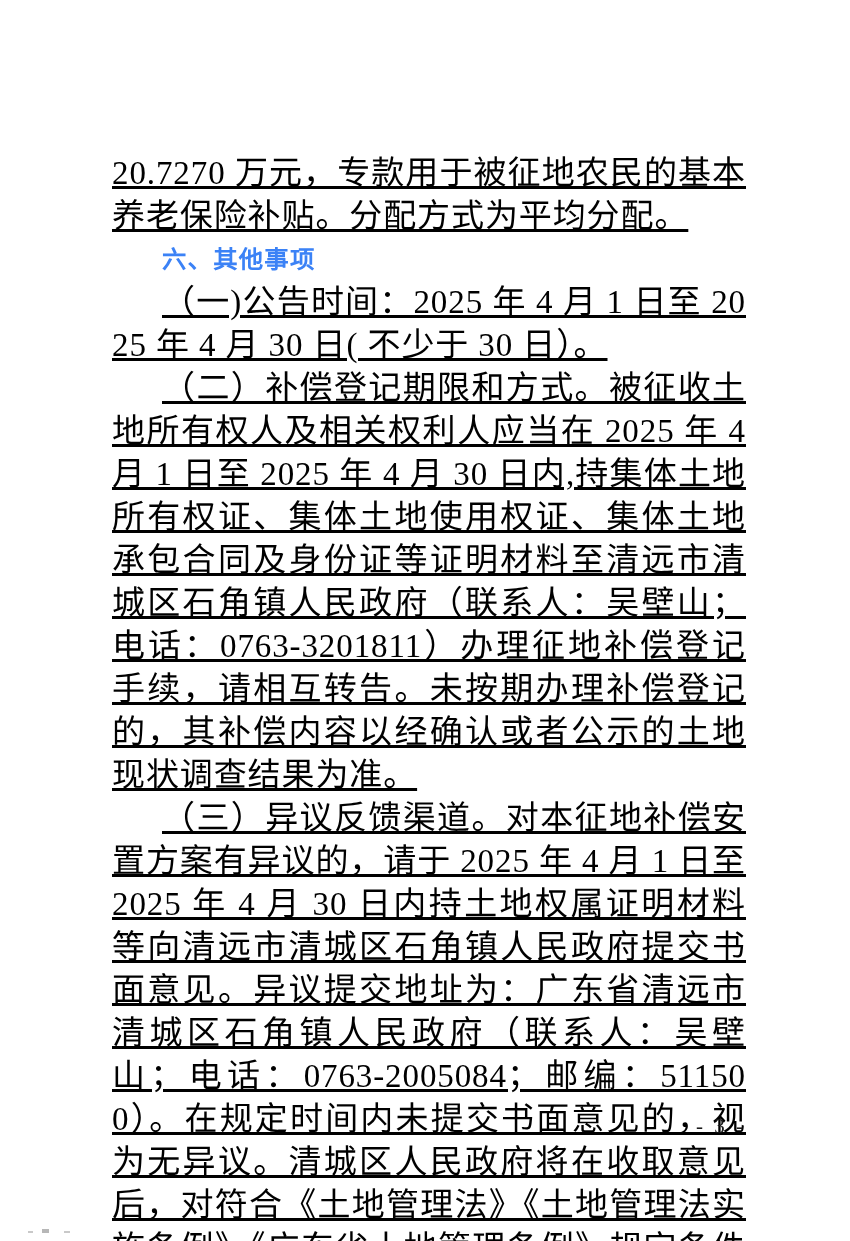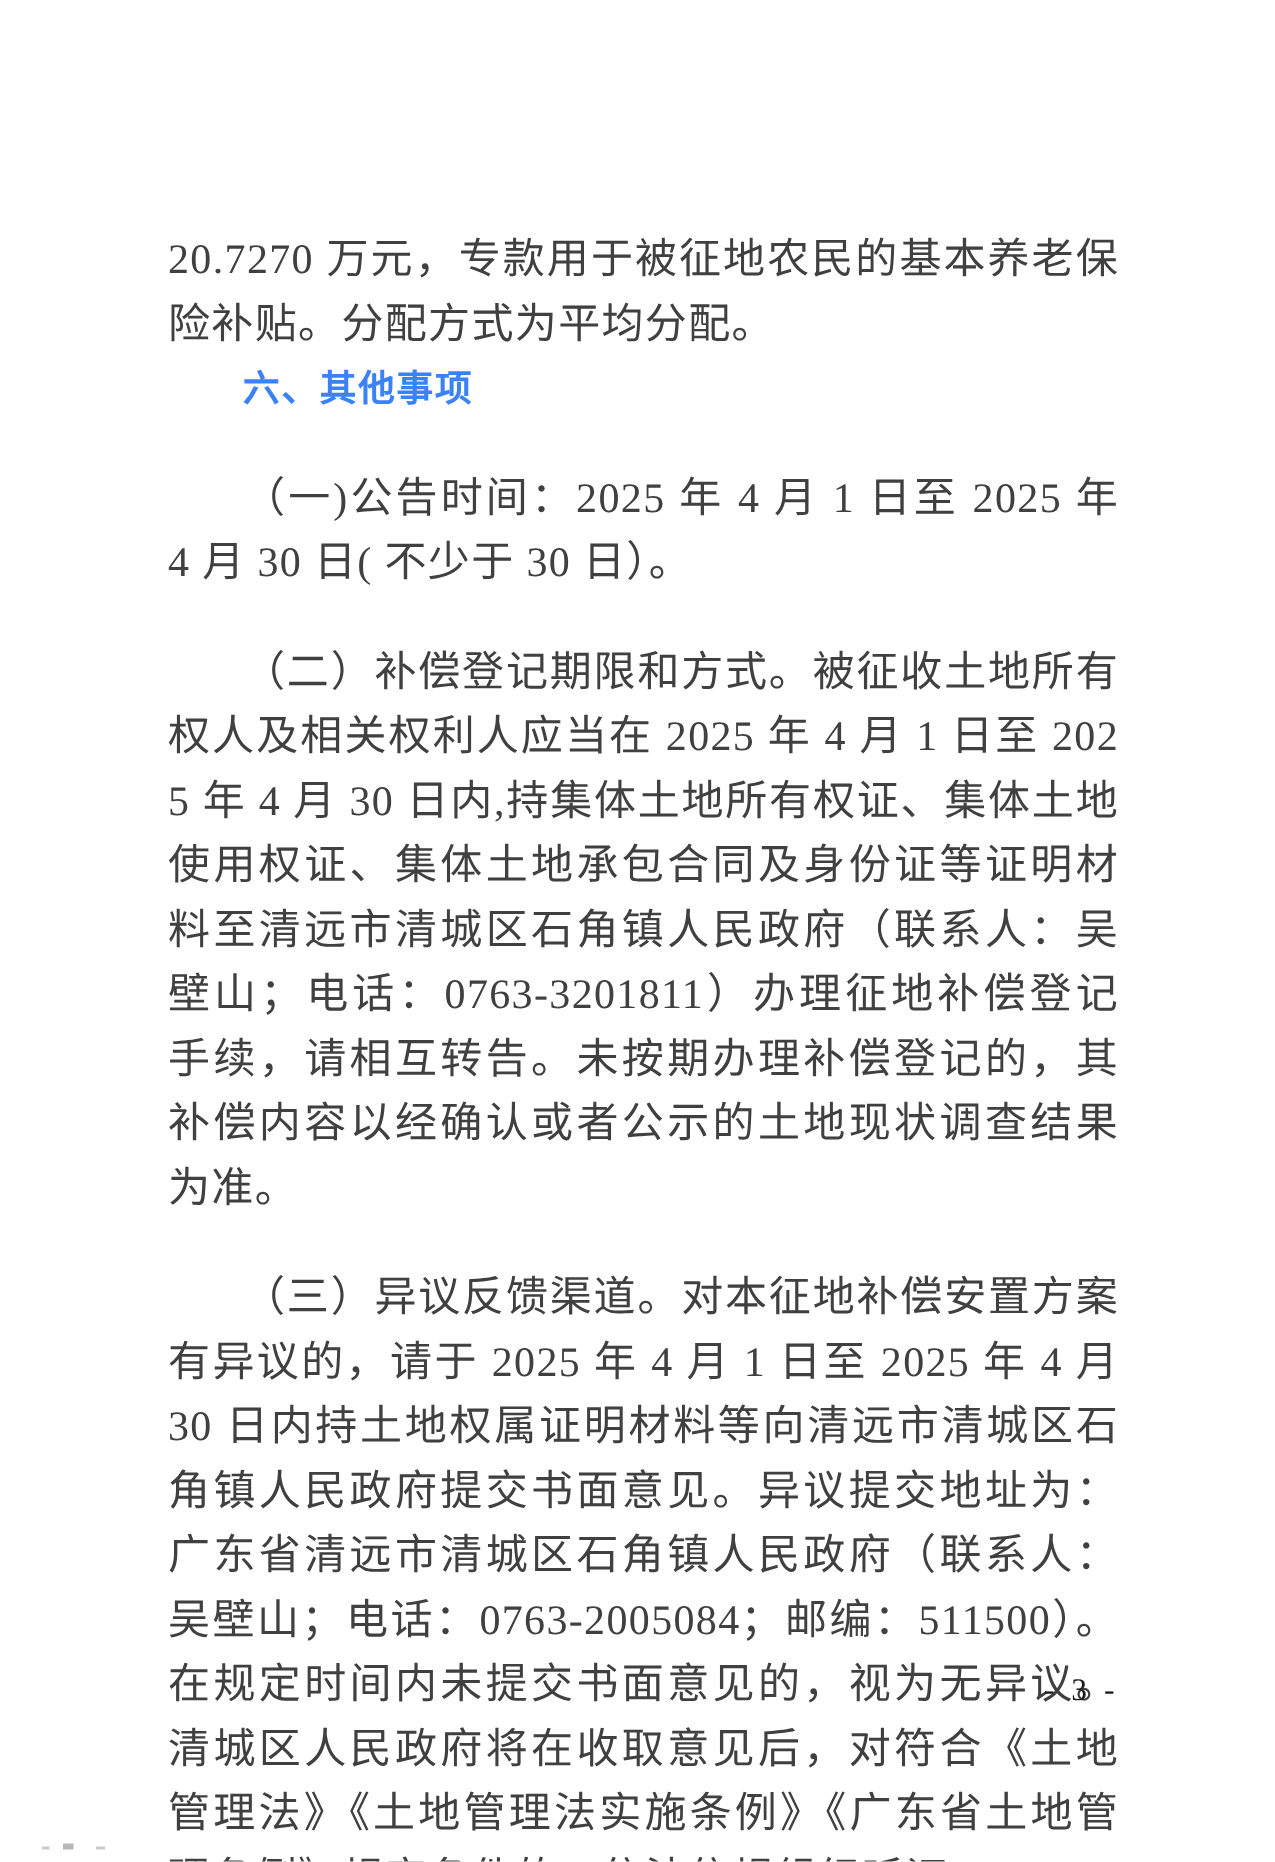--- a/index.html
+++ b/index.html
@@ -30,32 +30,32 @@
   
   #content {
     position: absolute;
     left: 112px;
     top: 152px;
     width: 634px;
   }
 
   .para {
     margin: 0;
-    font-size: 28px;
+    font-size: 33px;
     line-height: 43px;
     letter-spacing: 0.9px;
     text-align: justify;
     text-justify: inter-ideograph;
     word-break: break-all;
-    color: #404040;
+    color: #000000;
+    text-decoration: underline;
   }
 
   .para.indent {
     text-indent: 50px;
-    margin-top: 30px;
   }
 
   .heading {
     margin: 0;
     font-size: 24.4px;
     line-height: 43px;
     letter-spacing: 1.2px;
     text-indent: 50px;
     font-weight: 700;
     font-family: "Liberation Sans", "DejaVu Sans", sans-serif;

